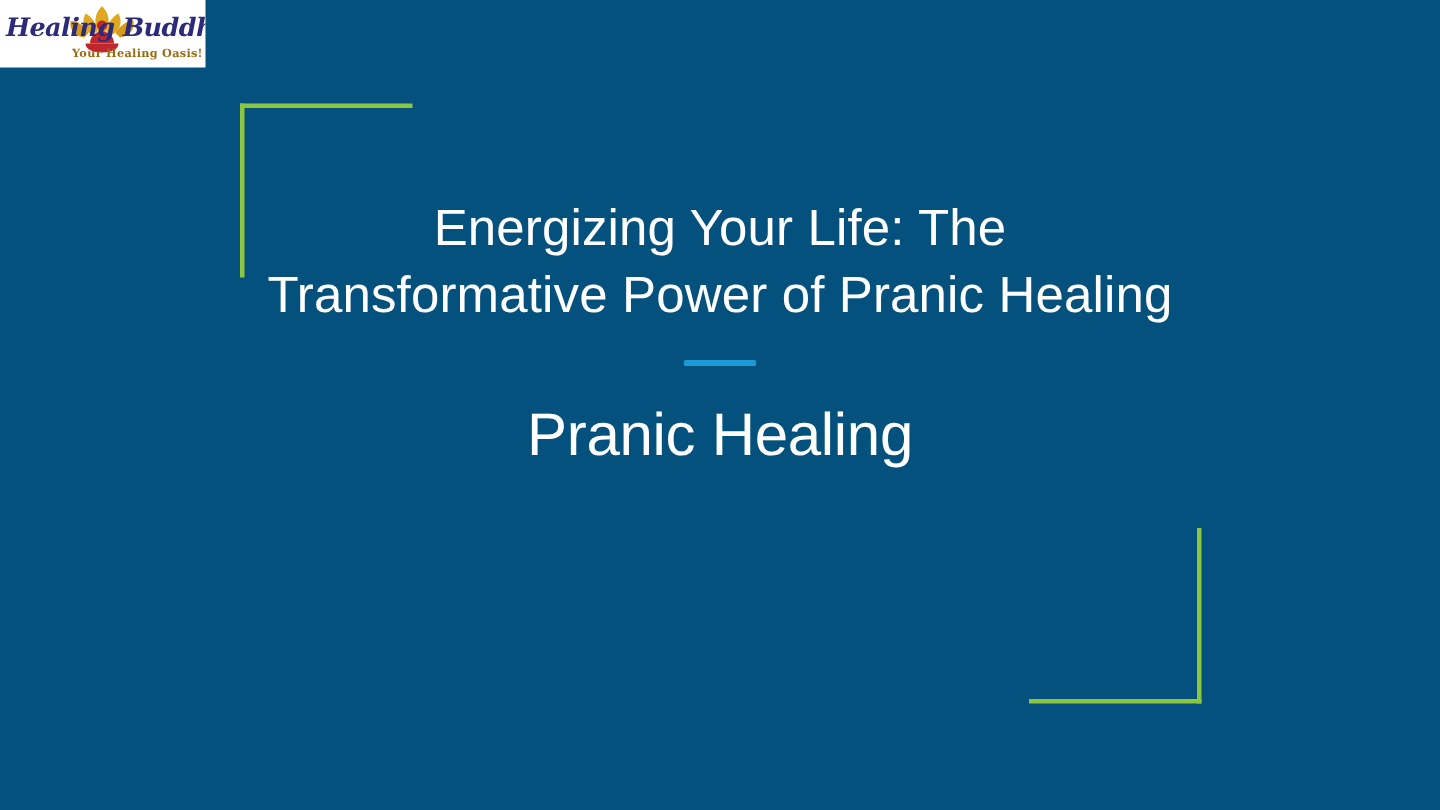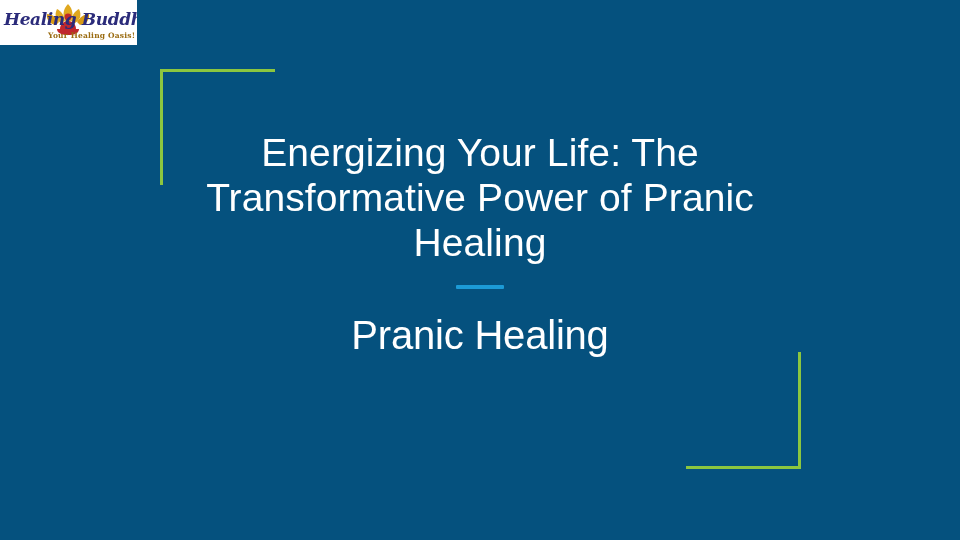--- a/index.html
+++ b/index.html
@@ -61,21 +61,21 @@
 
   
   #text-block {
     position:absolute;
     left:178px; top:130px;
     width:604px;
     text-align:center;
   }
   #slide-title {
     color:#ffffff;
-    font-size:39px;
+    font-size:34px;
     line-height:45px;
     font-weight:normal;
     letter-spacing:0.1px;
   }
   #divider-rule {
     width:48px; height:4px;
     background:#1c9ad6;
     margin:20px auto 0 auto;
     border-radius:1px;
   }

